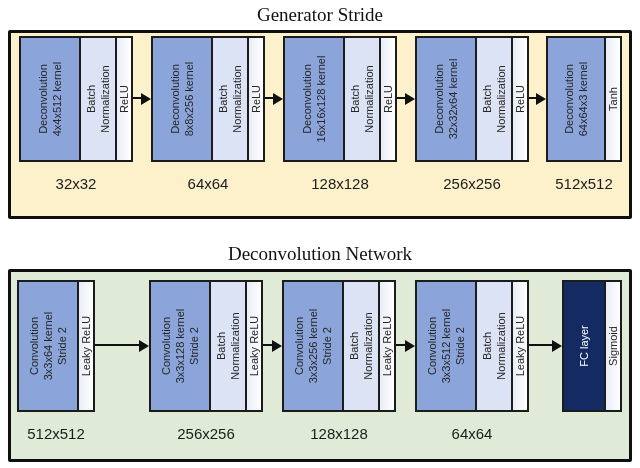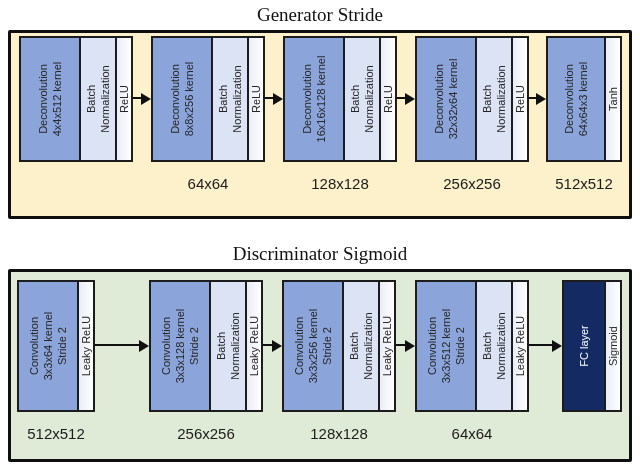--- a/index.html
+++ b/index.html
@@ -85,20 +85,21 @@
 4x4x512 kernel</div>
           </div>
         <div class="box bn">
             <div class="vtext">Batch
 Normalization</div>
           </div>
         <div class="box act">
             <div class="vtext">ReLU</div>
           </div>
       </div>
+      <div class="dim-label">32x32</div>
     </div>
 
     <div class="arrow h-gen w18">
         <div class="line"></div>
         <div class="head"></div>
       </div>
 
     <div class="stage">
       <div class="boxes h-gen">
         <div class="box conv">
@@ -174,21 +175,21 @@
         <div class="box act">
             <div class="vtext">Tanh</div>
           </div>
       </div>
       <div class="dim-label">512x512</div>
     </div>
 
   </div>
 </div>
 
-<div class="net-title disc">Discriminator Sigmoid</div>
+<div class="net-title disc">Deconvolution Network</div>
 
 <div class="panel disc">
   <div class="stages">
 
     <div class="stage">
       <div class="boxes h-disc">
         <div class="box conv">
             <div class="vtext">Convolution
 3x3x64 kernel
 Stride 2</div>

